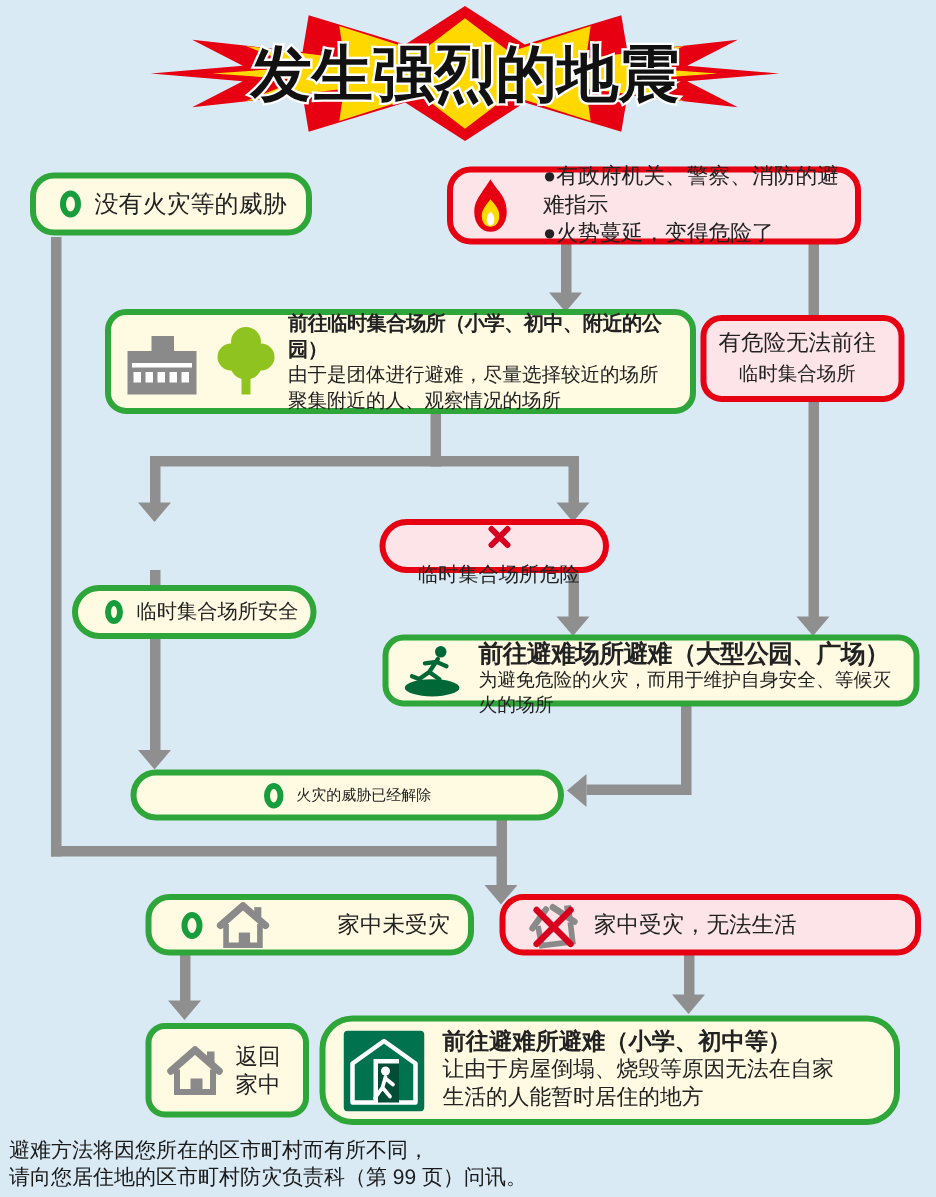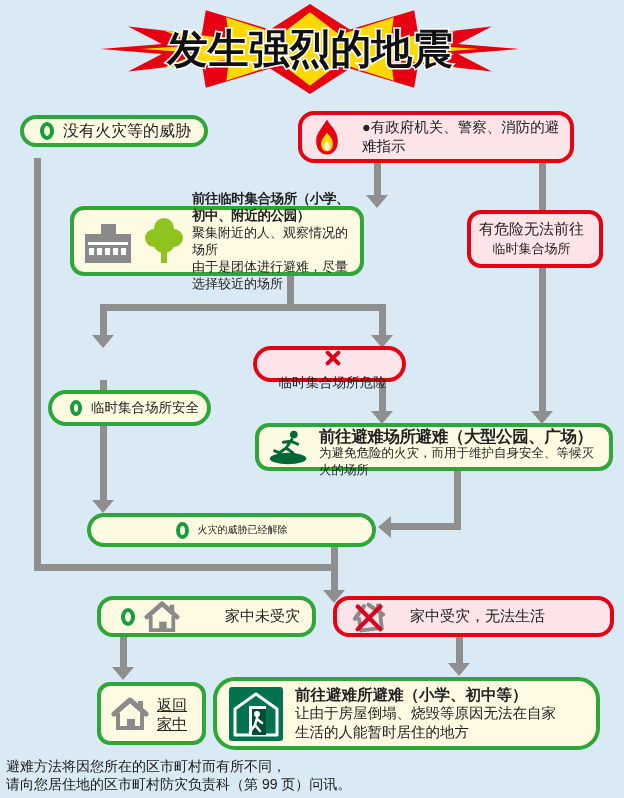--- a/index.html
+++ b/index.html
@@ -67,58 +67,59 @@
 
   <div class="conn" style="left:456px;top:635px;width:7px;height:30px;"></div>
   <div class="arrow-down" style="left:448px;top:663px;"></div>
 
   <svg id="banner" width="430" height="94" viewBox="0 0 420 92">
     <polygon fill="#e60012" points="415,46 355,51 388,68 316,60 312,84 249,65 210,90 171,65 108,84 104,60 32,68 65,51 5,46 65,41 32,24 104,32 108,8 171,27 210,2 249,27 312,8 316,32 388,24 355,41"></polygon>
     <polygon fill="#ffd800" points="375,46 318,50 353,64 289,56 292,77 239,60 210,82 181,60 128,77 131,56 67,64 102,50 45,46 102,42 67,28 131,36 128,15 181,32 210,10 239,32 292,15 289,36 353,28 318,42"></polygon>
     <text x="210" y="60" text-anchor="middle" style="font:bold 40px 'Liberation Sans','DejaVu Sans',sans-serif;fill:#111;stroke:#fff;stroke-width:3px;paint-order:stroke;">发生强烈的地震</text>
   </svg>
 
-  <div class="box box-green" style="left:20px;top:115px;width:188px;height:32px;padding:0 10px 0 16px;gap:9px;">
+  <div class="box box-green" style="left:20px;top:115px;width:188px;height:42px;padding:0 10px 0 16px;gap:9px;">
     <span class="ring"></span>
     <span class="lbl" style="font-size:16px;">没有火灾等的威胁</span>
   </div>
 
   <div class="box box-red" style="left:298px;top:111px;width:276px;height:52px;padding:0 6px 0 10px;gap:20px;">
     <svg width="30" height="40" viewBox="0 0 36 46" style="flex:0 0 auto;">
       <path fill="#e60012" d="M18 2 C22 10 31 15 31 28 C31 38 25 44 18 44 C11 44 5 38 5 28 C5 20 9 16 12 11 C14 8 16 5 18 2 Z"></path>
       <path fill="#ffd800" d="M18 18 C21 22 25 25 25 31 C25 37 22 40 18 40 C14 40 11 37 11 31 C11 26 15 22 18 18 Z"></path>
       <path fill="#ffffff" d="M18 28 C20 30 21 31 21 34 C21 37 20 39 18 39 C16 39 15 37 15 34 C15 31 16 30 18 28 Z"></path>
     </svg>
     <div style="line-height:19px;">
       <div class="lbl" style="font-size:14.5px;">●有政府机关、警察、消防的避难指示</div>
-    </div>
-  </div>
-
-  <div class="box box-green" style="left:70px;top:206px;width:294px;height:70px;padding:0 6px 0 10px;gap:8px;border-radius:14px;">
+      <div class="lbl" style="font-size:14.5px;">●火势蔓延，变得危险了</div>
+    </div>
+  </div>
+
+  <div class="box box-green" style="left:70px;top:206px;width:394px;height:70px;padding:0 6px 0 10px;gap:8px;border-radius:14px;">
     <svg width="52" height="46" viewBox="0 0 52 46" style="flex:0 0 auto;">
       <rect x="1" y="16" width="46" height="29" fill="#8a8a8a"></rect>
       <rect x="17" y="6" width="15" height="12" fill="#8a8a8a"></rect>
       <rect x="4" y="24" width="40" height="3" fill="#ffffff"></rect>
       <rect x="5" y="30" width="5" height="7" fill="#ffffff"></rect>
         <rect x="13" y="30" width="5" height="7" fill="#ffffff"></rect>
       <rect x="21" y="30" width="5" height="7" fill="#ffffff"></rect>
         <rect x="29" y="30" width="5" height="7" fill="#ffffff"></rect>
       <rect x="37" y="30" width="5" height="7" fill="#ffffff"></rect>
     </svg>
     <svg width="40" height="50" viewBox="0 0 40 50" style="flex:0 0 auto;">
       <circle cx="20" cy="12" r="10" fill="#8fc31f"></circle>
         <circle cx="10" cy="22" r="9" fill="#8fc31f"></circle>
       <circle cx="30" cy="22" r="9" fill="#8fc31f"></circle>
         <circle cx="20" cy="26" r="11" fill="#8fc31f"></circle>
       <rect x="17" y="32" width="6" height="15" fill="#8fc31f"></rect>
     </svg>
     <div style="line-height:17px;">
       <div class="lbl bold" style="font-size:13.5px;letter-spacing:-0.4px;">前往临时集合场所（小学、初中、附近的公园）</div>
+      <div class="lbl" style="font-size:13px;">由于是团体进行避难，尽量选择较近的场所</div>
       <div class="lbl" style="font-size:13px;">聚集附近的人、观察情况的场所</div>
-      <div class="lbl" style="font-size:13px;">由于是团体进行避难，尽量选择较近的场所</div>
     </div>
   </div>
 
   <div class="box box-red" style="left:467px;top:210px;width:136px;height:58px;padding:0 8px;border-radius:14px;">
     <div style="line-height:20px;text-align:center;">
       <div class="lbl" style="font-size:15px;">有危险无法前往</div>
       <div class="lbl" style="font-size:13px;">临时集合场所</div>
     </div>
   </div>
 
@@ -155,33 +156,33 @@
     <span class="ring"></span>
     <svg width="36" height="32" viewBox="0 0 38 34" style="flex:0 0 auto;">
       <rect x="27" y="4" width="5" height="9" fill="#8a8a8a"></rect>
       <path d="M3 17 L19 3 L35 17" stroke="#8a8a8a" stroke-width="5" stroke-linecap="round" stroke-linejoin="round" fill="none"></path>
       <path d="M7 16 L7 31 L31 31 L31 16" stroke="#8a8a8a" stroke-width="4" fill="none"></path>
       <rect x="16" y="22" width="8" height="10" fill="#8a8a8a"></rect>
     </svg>
     <span class="lbl" style="font-size:15px;margin-left:36px;">家中未受灾</span>
   </div>
 
-  <div class="box box-red" style="left:333px;top:596px;width:281px;height:41px;padding:0 8px 0 14px;gap:21px;">
+  <div class="box box-red" style="left:333px;top:596px;width:281px;height:41px;padding:0 8px 0 14px;gap:7px;">
     <svg width="38" height="34" viewBox="0 0 40 36" style="flex:0 0 auto;">
       <g transform="rotate(-7 20 18)">
         <rect x="28" y="5" width="5" height="8" fill="#8a8a8a"></rect>
         <path d="M4 18 L15 6 M20 5 L34 17" stroke="#8a8a8a" stroke-width="4.5" stroke-linecap="round" fill="none"></path>
         <path d="M8 17 L9 31 L31 31 L31 17" stroke="#8a8a8a" stroke-width="4" fill="none"></path>
       </g>
       <path d="M7 7 L31 31 M31 7 L7 31" stroke="#d7001e" stroke-width="4.5" stroke-linecap="round" fill="none"></path>
     </svg>
     <span class="lbl" style="font-size:15px;">家中受灾，无法生活</span>
   </div>
 
-  <div class="box box-green" style="left:97px;top:682px;width:109px;height:63px;padding:0 6px 0 10px;gap:8px;border-radius:13px;text-decoration:underline;">
+  <div class="box box-green" style="left:97px;top:682px;width:109px;height:63px;padding:0 6px 0 10px;gap:8px;border-radius:13px;">
     <svg width="38" height="34" viewBox="0 0 38 34" style="flex:0 0 auto;">
       <rect x="27" y="4" width="5" height="9" fill="#8a8a8a"></rect>
       <path d="M3 17 L19 3 L35 17" stroke="#8a8a8a" stroke-width="5" stroke-linecap="round" stroke-linejoin="round" fill="none"></path>
       <path d="M7 16 L7 31 L31 31 L31 16" stroke="#8a8a8a" stroke-width="4" fill="none"></path>
       <rect x="16" y="22" width="8" height="10" fill="#8a8a8a"></rect>
     </svg>
     <div style="line-height:19px;">
       <div class="lbl" style="font-size:15px;">返回</div>
       <div class="lbl" style="font-size:15px;">家中</div>
     </div>

